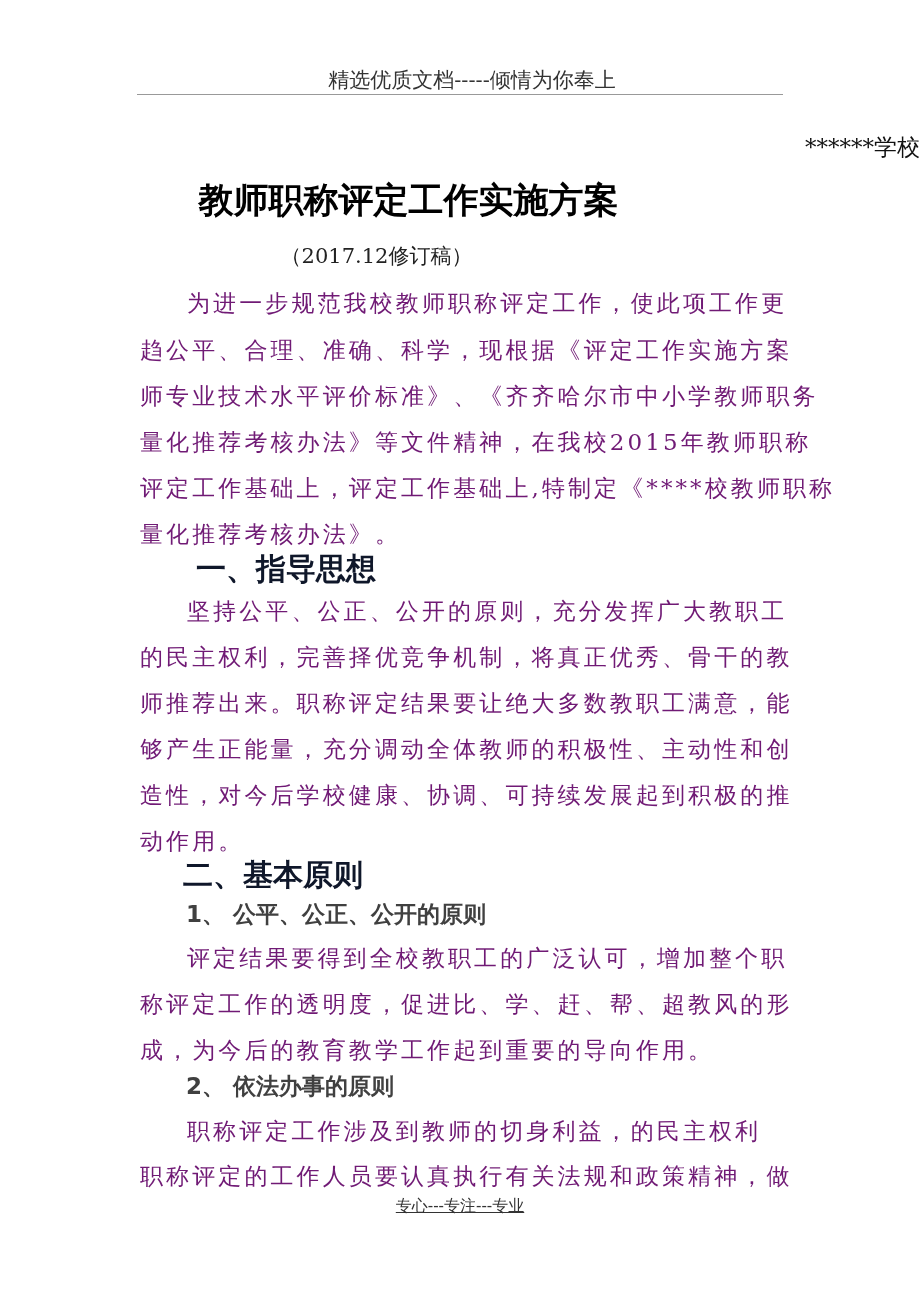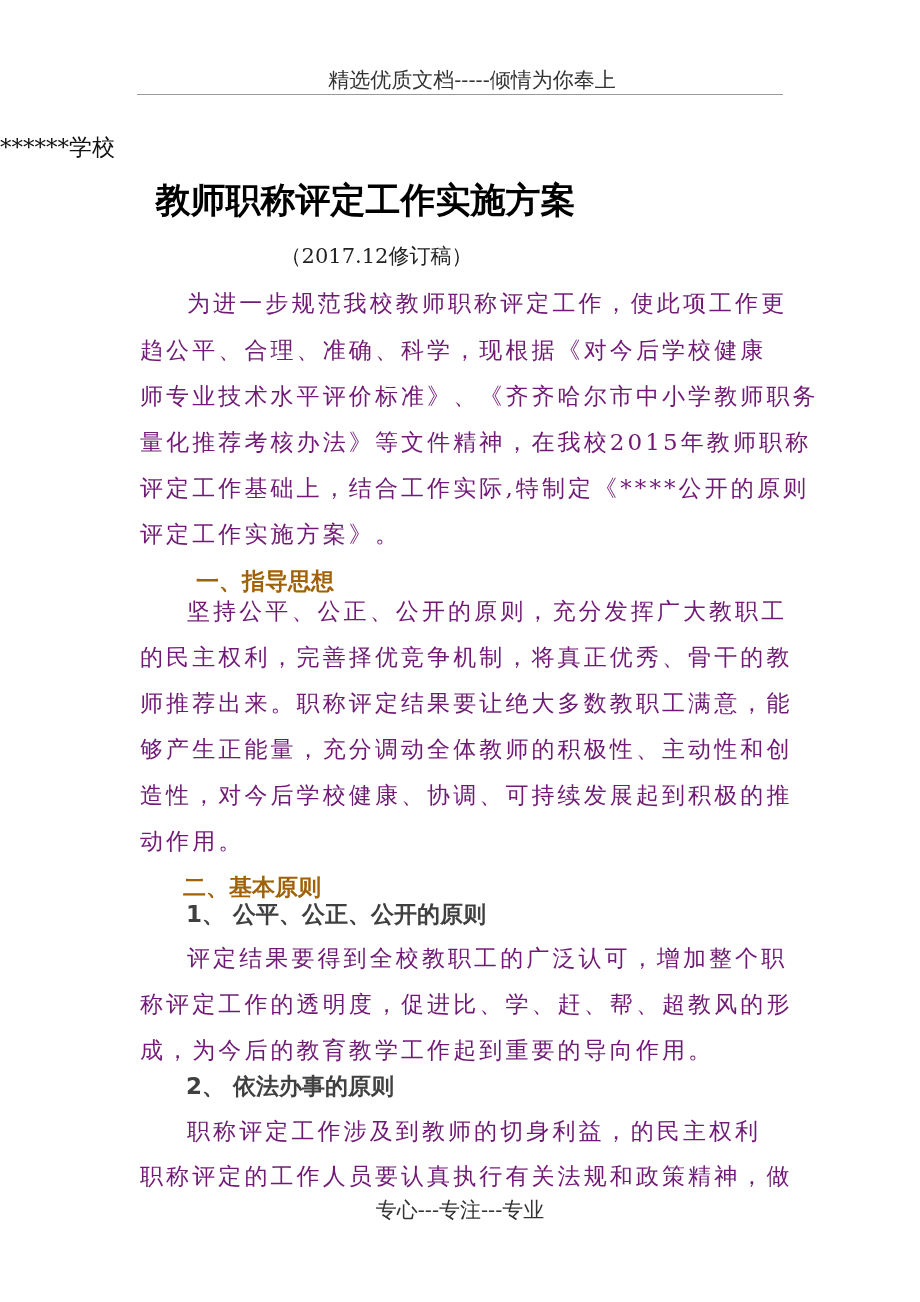--- a/index.html
+++ b/index.html
@@ -2,56 +2,56 @@
 <html><head>
 <meta charset="utf-8">
 <style>
   html, body { margin: 0; padding: 0; background: #ffffff; }
   body { width: 920px; height: 1302px; position: relative; overflow: hidden;
          font-family: "DejaVu Serif", "Liberation Serif", serif; color: #111; }
   .header { position: absolute; left: 0; width: 920px; top: 66px; text-align: center;
             font-size: 21px; color: #333; letter-spacing: 0px; padding-left: 12px; }
   .header-rule { position: absolute; left: 137px; width: 646px; top: 94px; height: 0;
                  border-top: 1px solid #999; }
-  .school { position: absolute; left: 0; width: 920px; top: 132px; text-align: left;
+  .school { position: absolute; left: 0; width: 920px; top: 132px; text-align: right;
             font-size: 23px; color: #111; }
   .title { position: absolute; left: 0; width: 731px; top: 177px; text-align: center;
-           font-size: 35px; font-weight: bold; font-family: "DejaVu Sans", sans-serif; color: #000; }
+           font-size: 35px; font-weight: bold; font-family: "DejaVu Sans", sans-serif; color: #000; padding-left: 43px; }
   .subtitle { position: absolute; left: 0; width: 753px; top: 242px; text-align: center;
               font-size: 21px; color: #222; }
   .line { position: absolute; left: 140px; width: 640px; font-size: 23px; color: #701a75;
           white-space: nowrap; letter-spacing: 3.1px; }
   .line.indent { left: 187px; }
-  .h1 { position: absolute; font-size: 23px; font-weight: bold; color: #a16207;
-        font-family: "DejaVu Sans", sans-serif; white-space: nowrap; margin-top: 17px; }
+  .h1 { position: absolute; font-size: 30px; font-weight: bold; color: #0f172a;
+        font-family: "DejaVu Sans", sans-serif; white-space: nowrap; }
   .h2 { position: absolute; font-size: 23px; font-weight: bold; color: #404040;
         font-family: "DejaVu Sans", sans-serif; white-space: nowrap; }
   .footer { position: absolute; left: 0; width: 920px; top: 1196px; text-align: center;
-            font-size: 21px; color: #333; }
+            font-size: 16px; color: #333; text-decoration: underline; }
 </style>
 </head>
 <body>
 
 <div>
   <div class="header">精选优质文档-----倾情为你奉上</div>
   <div class="header-rule"></div>
 </div>
 
 <div>
   <div class="school">******学校</div>
   <div class="title">教师职称评定工作实施方案</div>
   <div class="subtitle">（2017.12修订稿）</div>
 
   <div>
     <div class="line indent" style="top:288px">为进一步规范我校教师职称评定工作，使此项工作更</div>
-    <div class="line" style="top:335px">趋公平、合理、准确、科学，现根据《对今后学校健康</div>
+    <div class="line" style="top:335px">趋公平、合理、准确、科学，现根据《评定工作实施方案</div>
     <div class="line" style="top:381px">师专业技术水平评价标准》、《齐齐哈尔市中小学教师职务</div>
     <div class="line" style="top:427px">量化推荐考核办法》等文件精神，在我校2015年教师职称</div>
-    <div class="line" style="top:473px">评定工作基础上，结合工作实际,特制定《****公开的原则</div>
-    <div class="line" style="top:519px">评定工作实施方案》。</div>
+    <div class="line" style="top:473px">评定工作基础上，评定工作基础上,特制定《****校教师职称</div>
+    <div class="line" style="top:519px">量化推荐考核办法》。</div>
   </div>
 
   <div>
     <div class="h1" style="left:196px; top:549px">一、指导思想</div>
     <div class="line indent" style="top:596px">坚持公平、公正、公开的原则，充分发挥广大教职工</div>
     <div class="line" style="top:642px">的民主权利，完善择优竞争机制，将真正优秀、骨干的教</div>
     <div class="line" style="top:688px">师推荐出来。职称评定结果要让绝大多数教职工满意，能</div>
     <div class="line" style="top:734px">够产生正能量，充分调动全体教师的积极性、主动性和创</div>
     <div class="line" style="top:780px">造性，对今后学校健康、协调、可持续发展起到积极的推</div>
     <div class="line" style="top:826px">动作用。</div>

